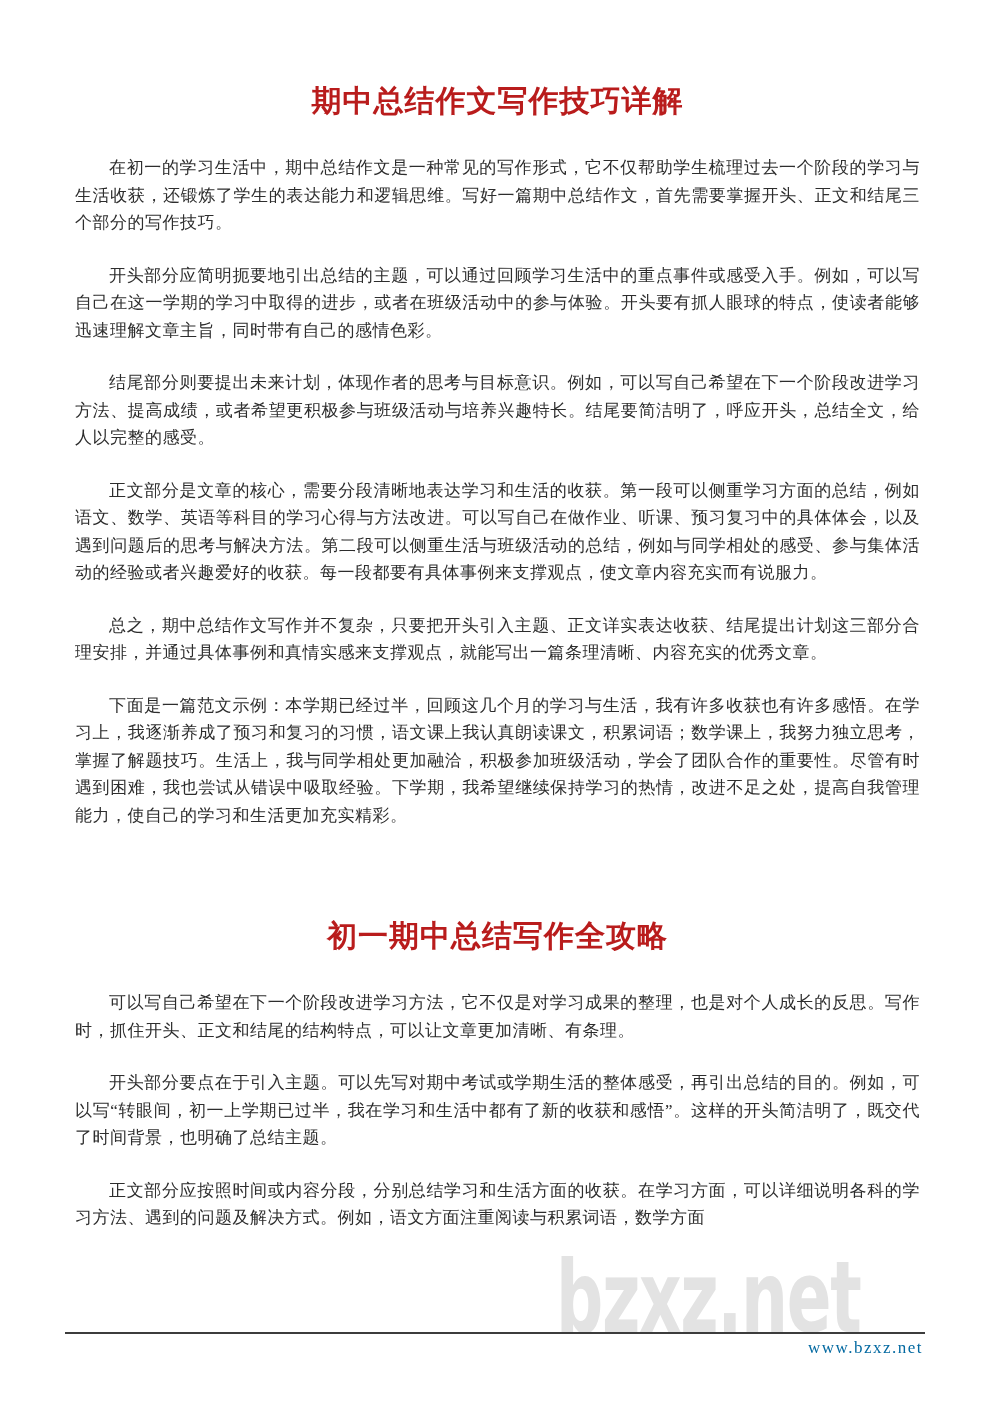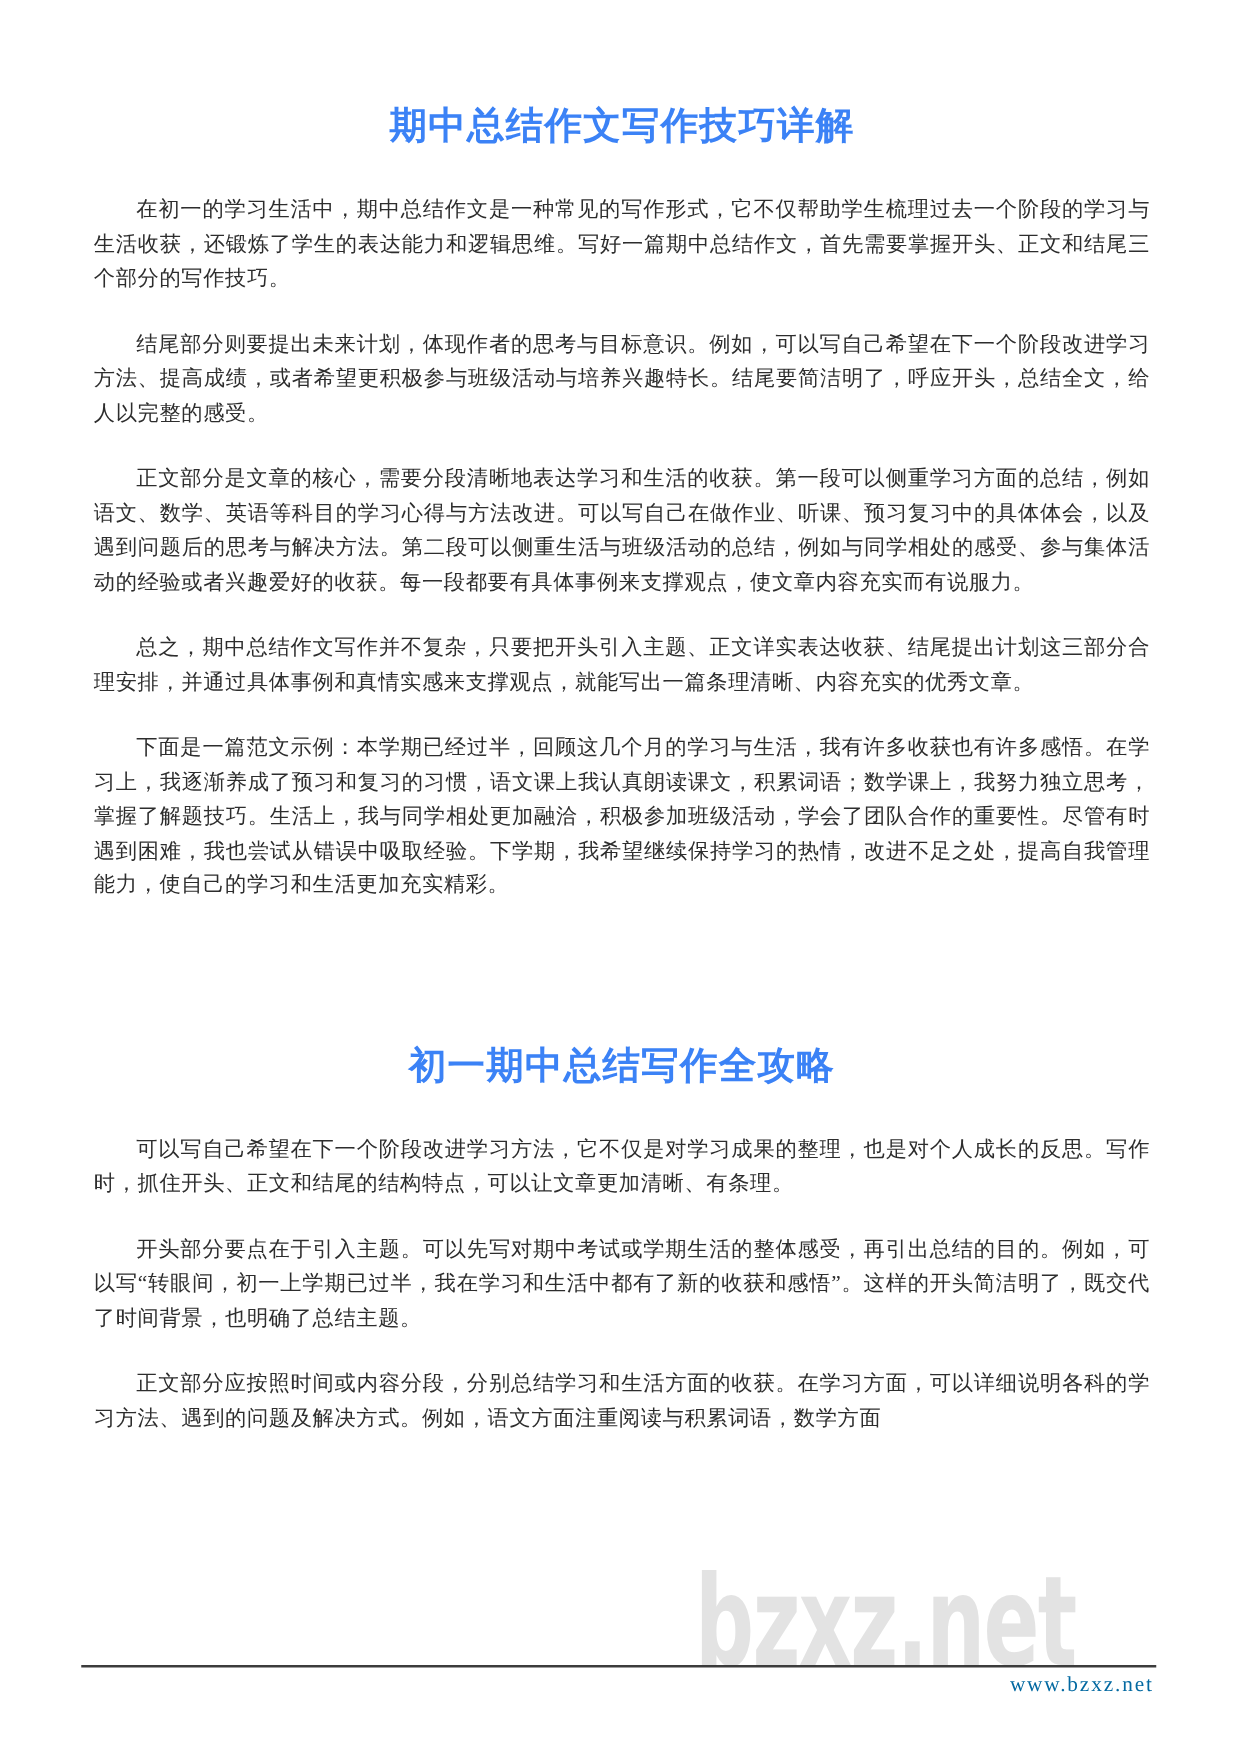--- a/index.html
+++ b/index.html
@@ -35,25 +35,25 @@
     position: relative;
     z-index: 1;
     margin: 0 73px 0 75px; 
     color: #2d2d2d;
   }
   .title {
     font-size: 30px;
     line-height: 34px;
     font-weight: bold;
     text-align: center;
-    color: #3b82f6;
+    color: #b91c1c;
     letter-spacing: 1px;
   }
   .t1 { margin: 84px 0 0 0; }
-  .t2 { margin: 114px 0 0 0; }
+  .t2 { margin: 90px 0 0 0; }
   .para {
     font-size: 17px;
     line-height: 27.5px;
     margin: 25px 0 0 0;
     text-indent: 2em;
     text-align: justify;
     letter-spacing: 0.5px;
     word-break: break-all;
   }
   .title + .para { margin-top: 36px; }
@@ -82,20 +82,21 @@
 
 <div class="page">
 
   <div class="watermark">bzxz.net</div>
 
   <main class="content">
 
     <h1 class="title t1">期中总结作文写作技巧详解</h1>
 
     <p class="para">在初一的学习生活中，期中总结作文是一种常见的写作形式，它不仅帮助学生梳理过去一个阶段的学习与生活收获，还锻炼了学生的表达能力和逻辑思维。写好一篇期中总结作文，首先需要掌握开头、正文和结尾三个部分的写作技巧。</p>
+    <p class="para">开头部分应简明扼要地引出总结的主题，可以通过回顾学习生活中的重点事件或感受入手。例如，可以写自己在这一学期的学习中取得的进步，或者在班级活动中的参与体验。开头要有抓人眼球的特点，使读者能够迅速理解文章主旨，同时带有自己的感情色彩。</p>
     <p class="para">结尾部分则要提出未来计划，体现作者的思考与目标意识。例如，可以写自己希望在下一个阶段改进学习方法、提高成绩，或者希望更积极参与班级活动与培养兴趣特长。结尾要简洁明了，呼应开头，总结全文，给人以完整的感受。</p>
     <p class="para">正文部分是文章的核心，需要分段清晰地表达学习和生活的收获。第一段可以侧重学习方面的总结，例如语文、数学、英语等科目的学习心得与方法改进。可以写自己在做作业、听课、预习复习中的具体体会，以及遇到问题后的思考与解决方法。第二段可以侧重生活与班级活动的总结，例如与同学相处的感受、参与集体活动的经验或者兴趣爱好的收获。每一段都要有具体事例来支撑观点，使文章内容充实而有说服力。</p>
     <p class="para">总之，期中总结作文写作并不复杂，只要把开头引入主题、正文详实表达收获、结尾提出计划这三部分合理安排，并通过具体事例和真情实感来支撑观点，就能写出一篇条理清晰、内容充实的优秀文章。</p>
     <p class="para">下面是一篇范文示例：本学期已经过半，回顾这几个月的学习与生活，我有许多收获也有许多感悟。在学习上，我逐渐养成了预习和复习的习惯，语文课上我认真朗读课文，积累词语；数学课上，我努力独立思考，掌握了解题技巧。生活上，我与同学相处更加融洽，积极参加班级活动，学会了团队合作的重要性。尽管有时遇到困难，我也尝试从错误中吸取经验。下学期，我希望继续保持学习的热情，改进不足之处，提高自我管理能力，使自己的学习和生活更加充实精彩。</p>
 
     <h1 class="title t2">初一期中总结写作全攻略</h1>
 
     <p class="para">可以写自己希望在下一个阶段改进学习方法，它不仅是对学习成果的整理，也是对个人成长的反思。写作时，抓住开头、正文和结尾的结构特点，可以让文章更加清晰、有条理。</p>
     <p class="para">开头部分要点在于引入主题。可以先写对期中考试或学期生活的整体感受，再引出总结的目的。例如，可以写“转眼间，初一上学期已过半，我在学习和生活中都有了新的收获和感悟”。这样的开头简洁明了，既交代了时间背景，也明确了总结主题。</p>
     <p class="para">正文部分应按照时间或内容分段，分别总结学习和生活方面的收获。在学习方面，可以详细说明各科的学习方法、遇到的问题及解决方式。例如，语文方面注重阅读与积累词语，数学方面</p>

